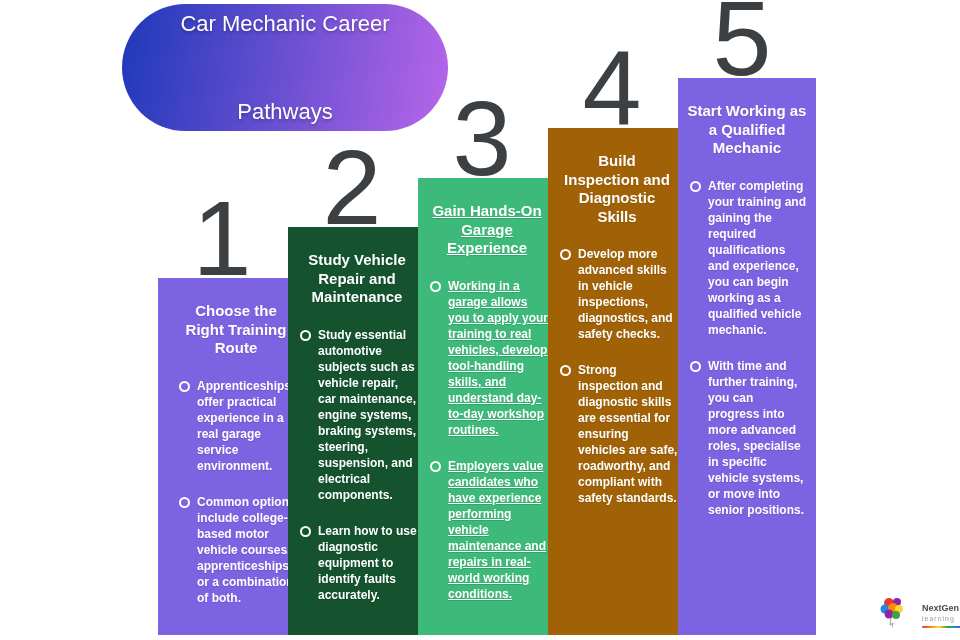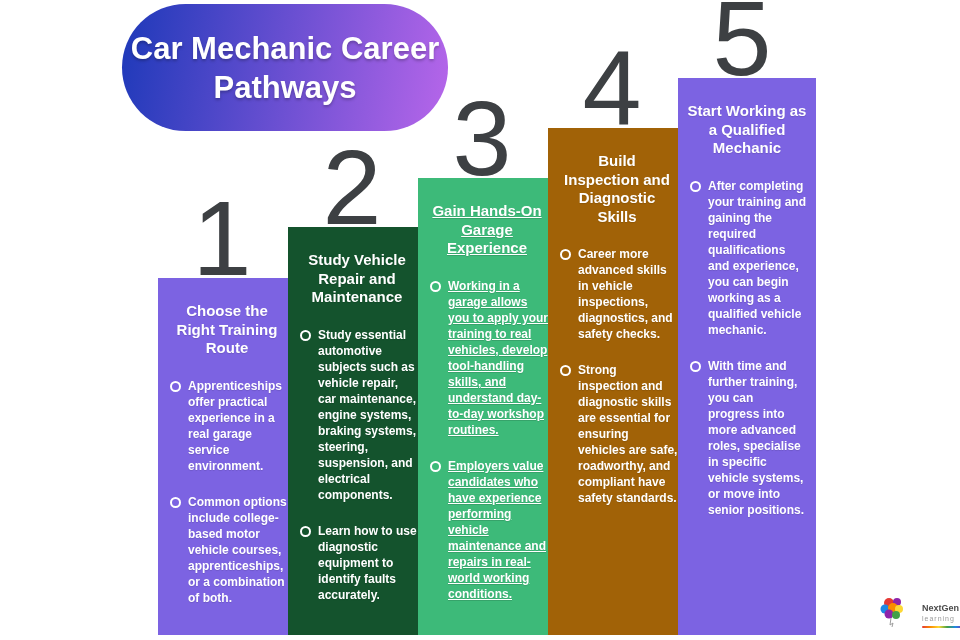--- a/index.html
+++ b/index.html
@@ -5,22 +5,22 @@
   html,body { margin:0; padding:0; }
   body {
     width:960px; height:640px; overflow:hidden; background:#ffffff;
     font-family:"Liberation Sans", sans-serif; position:relative;
   }
 
   
   .pill {
     position:absolute; left:122px; top:4px; width:326px; height:127px;
     border-radius:64px;
-    display:flex; flex-direction:column; align-items:center; justify-content:center;
-    color:#ffffff; font-weight:bold; font-size:31px; line-height:39px;
+    display:flex; flex-direction:column; align-items:center; justify-content:space-between;
+    color:#ffffff; font-weight:normal; font-size:22px; line-height:39px;
     text-align:center; text-shadow:0 2px 3px rgba(0,0,0,0.25);
   }
 
   
   .col {
     position:absolute; width:138px; color:#ffffff; overflow:hidden;
     text-shadow:0 1px 1px rgba(0,0,0,0.12);
   }
   .c0 { left:158px; top:278px; height:357px; }
   .c1 { left:288px; top:227px; height:408px; }
@@ -70,21 +70,21 @@
   <div>Car Mechanic Career</div>
   <div>Pathways</div>
 </div>
 
 <div class="num n0" style="color: rgb(61, 64, 67);">1</div>
 <div class="num n1" style="color: rgb(61, 64, 67);">2</div>
 <div class="num n2" style="color: rgb(61, 64, 67);">3</div>
 <div class="num n3" style="color: rgb(61, 64, 67);">4</div>
 <div class="num n4" style="color: rgb(61, 64, 67);">5</div>
 
-<div class="col c0" style="background: rgb(124, 99, 226);">
+<div class="col c0" style="background: rgb(124, 99, 226); padding-left: 9px;">
   <div class="col-title">Choose the Right Training Route</div>
   <div class="bullets">
     <div class="bullet">
       <span class="ring"></span>
       <span>Apprenticeships offer practical experience in a real garage service environment.</span>
     </div>
     <div class="bullet">
       <span class="ring"></span>
       <span>Common options include college-based motor vehicle courses, apprenticeships, or a combination of both.</span>
     </div>
@@ -117,25 +117,25 @@
       <span>Employers value candidates who have experience performing vehicle maintenance and repairs in real-world working conditions.</span>
     </div>
   </div>
 </div>
 
 <div class="col c3" style="background: #a16207;">
   <div class="col-title">Build Inspection and Diagnostic Skills</div>
   <div class="bullets">
     <div class="bullet">
       <span class="ring"></span>
-      <span>Career more advanced skills in vehicle inspections, diagnostics, and safety checks.</span>
+      <span>Develop more advanced skills in vehicle inspections, diagnostics, and safety checks.</span>
     </div>
     <div class="bullet">
       <span class="ring"></span>
-      <span>Strong inspection and diagnostic skills are essential for ensuring vehicles are safe, roadworthy, and compliant have safety standards.</span>
+      <span>Strong inspection and diagnostic skills are essential for ensuring vehicles are safe, roadworthy, and compliant with safety standards.</span>
     </div>
   </div>
 </div>
 
 <div class="col c4" style="background: rgb(124, 99, 226);">
   <div class="col-title">Start Working as a Qualified Mechanic</div>
   <div class="bullets">
     <div class="bullet">
       <span class="ring"></span>
       <span>After completing your training and gaining the required qualifications and experience, you can begin working as a qualified vehicle mechanic.</span>

